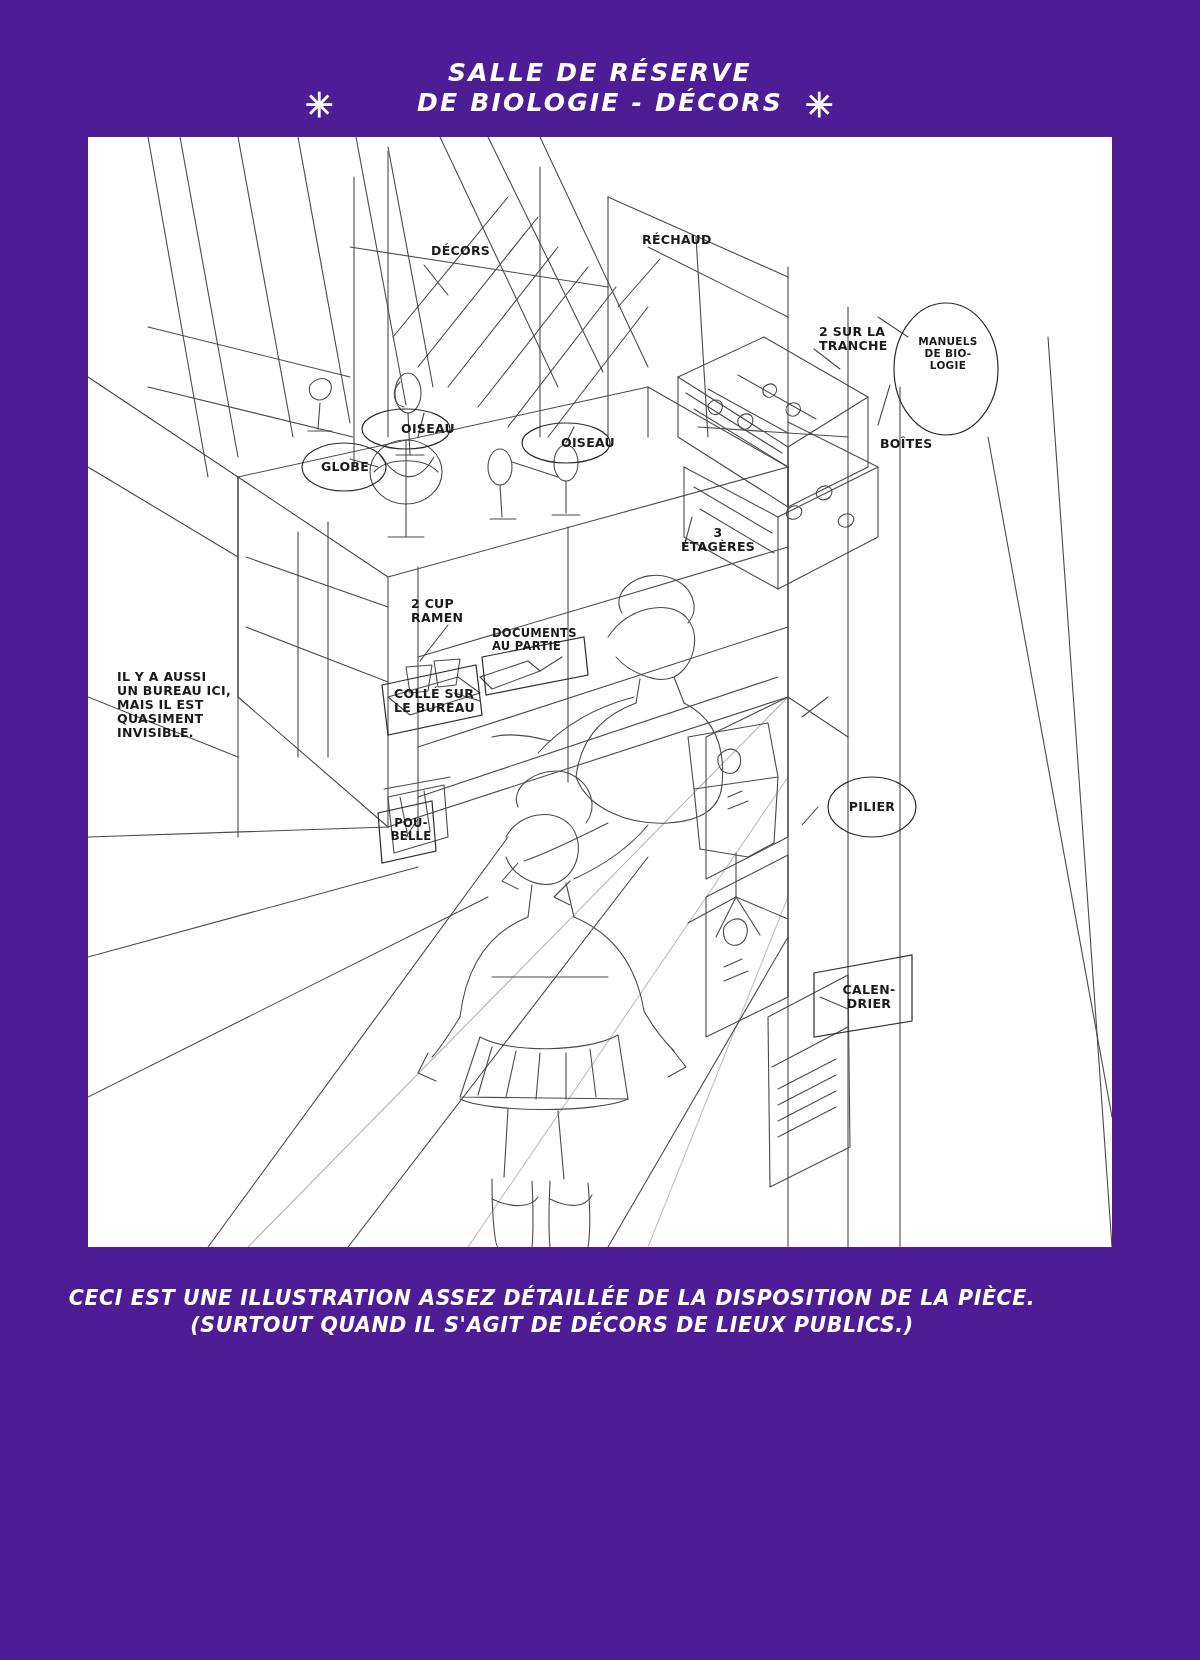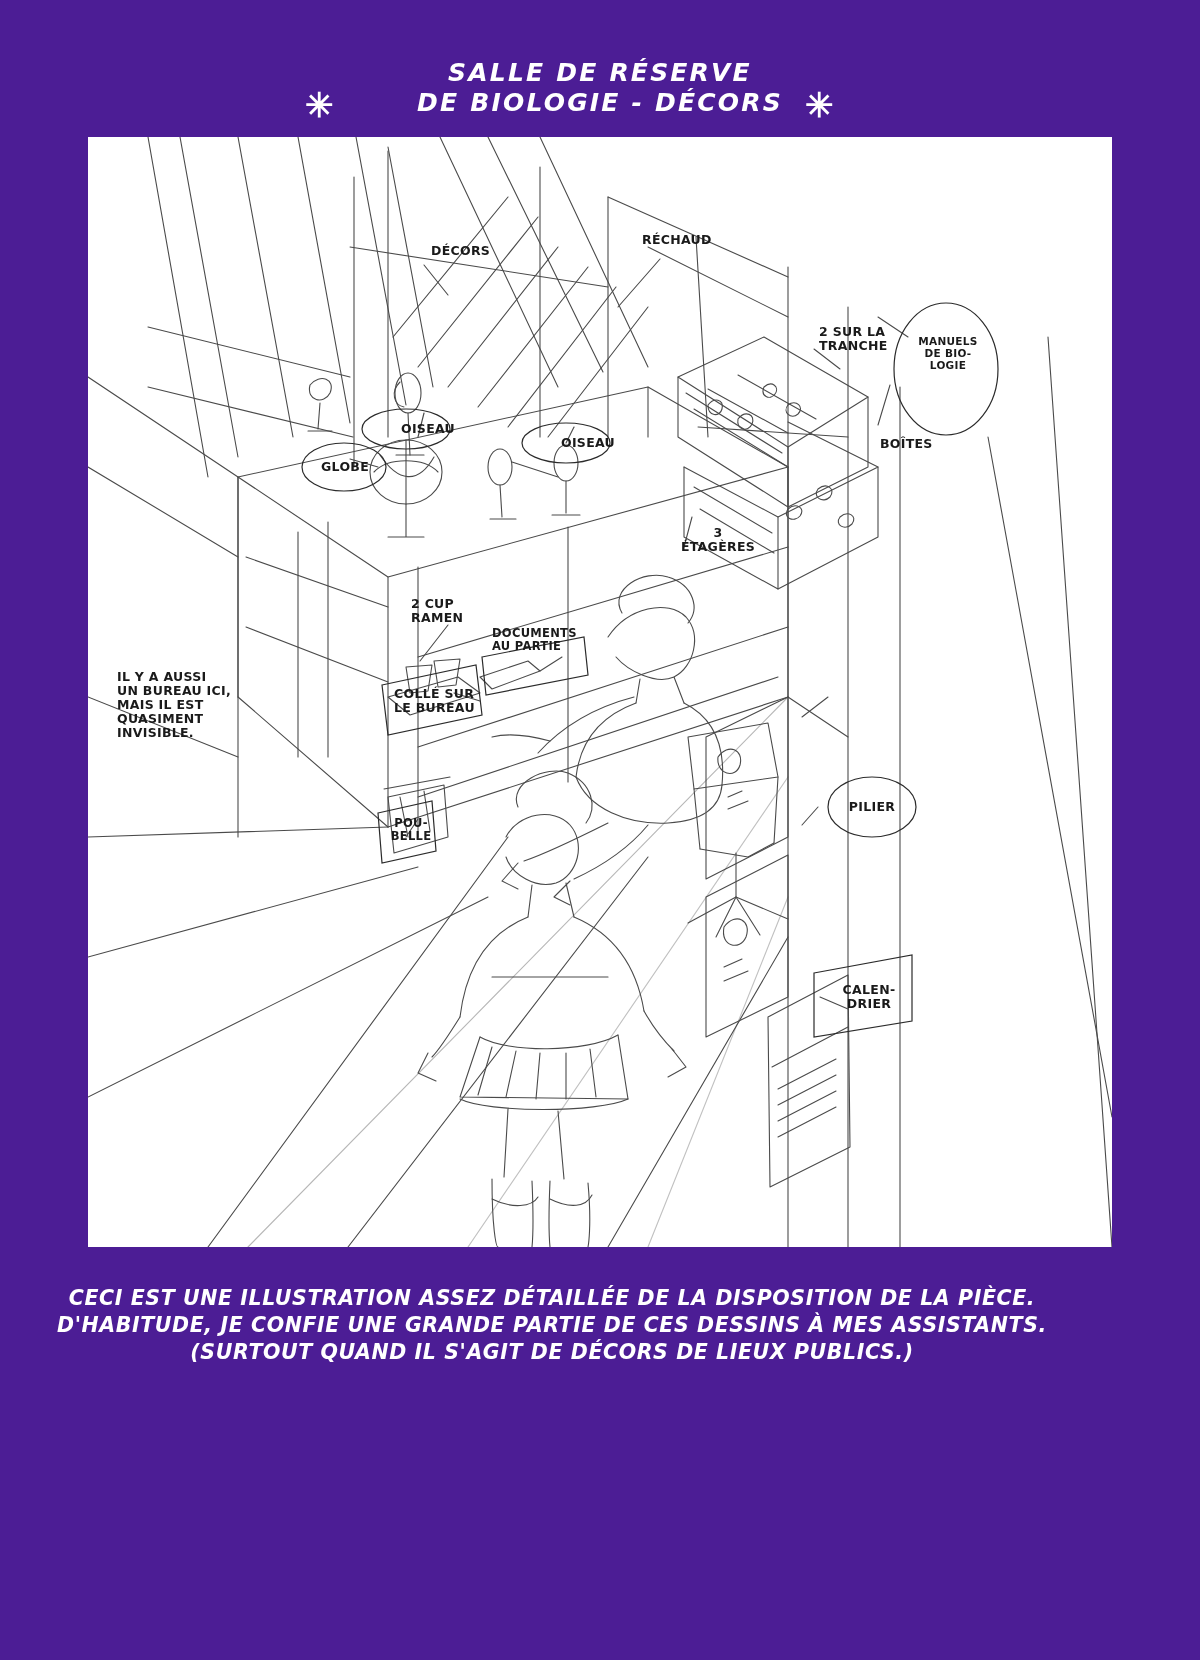--- a/index.html
+++ b/index.html
@@ -357,17 +357,16 @@
 
     <div class="ann c" style="left:748px; top:663px; width:72px;">PILIER</div>
 
     <div class="ann c" style="left:728px; top:834px; width:106px;margin-top:12px;">CALEN-
 DRIER</div>
 
   </div>
 
   <div class="caption">
     <div>CECI EST UNE ILLUSTRATION ASSEZ DÉTAILLÉE DE LA DISPOSITION DE LA PIÈCE.</div>
-    <div>D'HABITUDE, JE CONFIE UNE GRANDE PARTIE DE CES DESSINS À MES ASSISTANTS.</div>
     <div>(SURTOUT QUAND IL S'AGIT DE DÉCORS DE LIEUX PUBLICS.)</div>
   </div>
 
 </div>
 
 </body></html>

